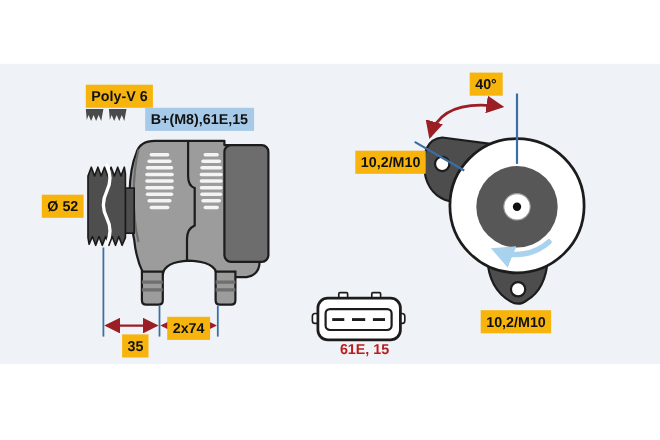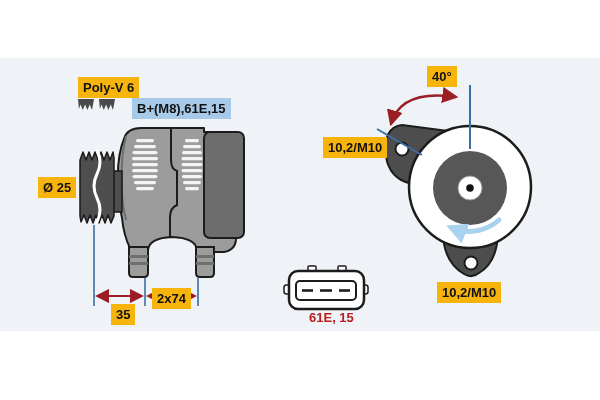--- a/index.html
+++ b/index.html
@@ -137,20 +137,20 @@
       <g stroke="#1c1c1c" stroke-width="2.6">
         <line x1="302" y1="290.5" x2="313" y2="290.5"></line>
         <line x1="320" y1="290.5" x2="332" y2="290.5"></line>
         <line x1="339" y1="290.5" x2="350" y2="290.5"></line>
       </g>
     </g>
   </svg>
 
   <div class="tag" style="left:78px;top:77px;">Poly-V 6</div>
   <div class="tag blue" style="left:132px;top:98px;">B+(M8),61E,15</div>
-  <div class="tag" style="left:38px;top:177px;">Ø 25</div>
+  <div class="tag" style="left:38px;top:177px;">Ø 52</div>
   <div class="tag" style="left:111px;top:304px;">35</div>
   <div class="tag" style="left:152px;top:288px;">2x74</div>
   <div class="tag" style="left:427px;top:66px;">40°</div>
   <div class="tag" style="left:323px;top:137px;">10,2/M10</div>
   <div class="tag" style="left:437px;top:282px;">10,2/M10</div>
   <div class="plain" style="left:309px;top:311px;">61E, 15</div>
 </div>
 
 </body></html>

